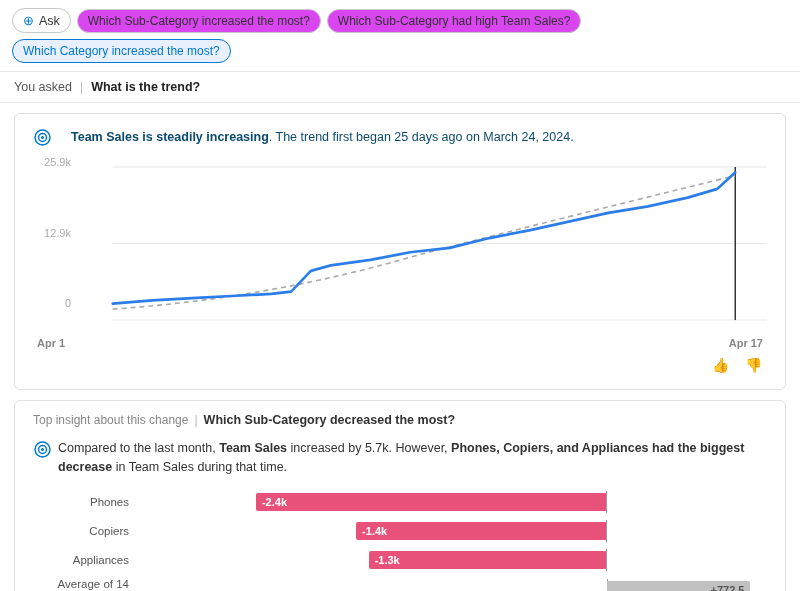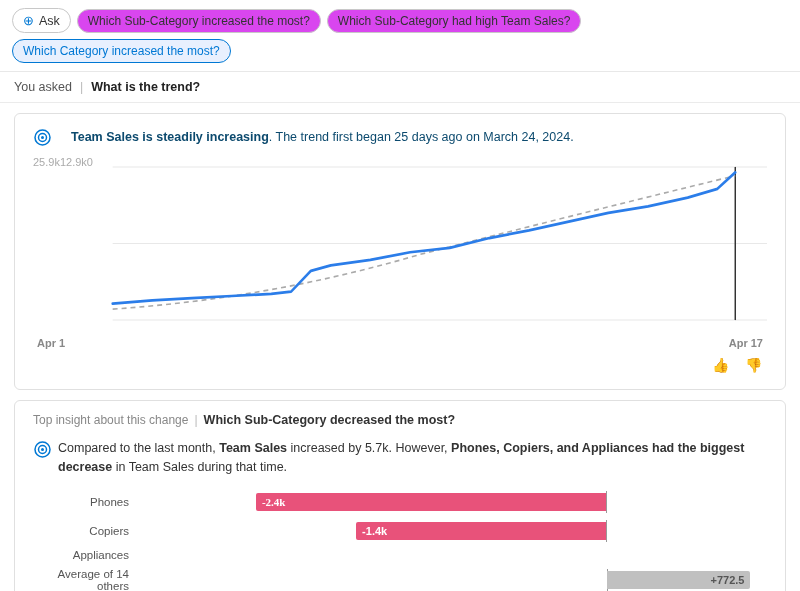--- a/index.html
+++ b/index.html
@@ -216,21 +216,21 @@
       height: 22px;
     }
 
     
     .y-labels {
       position: absolute;
       left: 0;
       top: 0;
       bottom: 22px;
       display: flex;
-      flex-direction: row;
+      flex-direction: column;
       justify-content: space-between;
       font-size: 11px;
       color: #aaa;
       width: 38px;
       text-align: right;
     }
   </style>
 </head>
 <body>
 
@@ -323,21 +323,21 @@
           <span>Compared to the last month, </span><strong>Team Sales</strong><span> increased by 5.7k. However, </span><strong>Phones, Copiers, and Appliances</strong><strong> had the biggest decrease</strong><span> in Team Sales during that time.</span>
         </span>
       </div>
 
       <div class="bar-chart">
 
         <div class="bar-row">
           <div class="bar-label">
             <span>Phones</span>
           </div>
-          <div class="bar-container" style="position:relative;font-family:Liberation Serif, serif;">
+          <div class="bar-container" style="position:relative;">
 
             <div style="position:relative;width:100%;height:22px;display:flex;align-items:center;">
               <div style="position:absolute;right:25%;width:56%;height:18px;background:#e8527a;border-radius:2px 0 0 2px;display:flex;align-items:center;justify-content:flex-start;">
                 <span style="font-size:11px;color:#fff;font-weight:600;padding-left:6px;">-2.4k</span>
               </div>
               <div style="position:absolute;right:25%;width:1px;height:22px;background:#999;"></div>
             </div>
           </div>
         </div>
 
@@ -352,20 +352,28 @@
               </div>
               <div style="position:absolute;right:25%;width:1px;height:22px;background:#999;"></div>
             </div>
           </div>
         </div>
 
         <div class="bar-row">
           <div class="bar-label">
             <span>Appliances</span>
           </div>
+          <div class="bar-container">
+            <div style="position:relative;width:100%;height:22px;display:flex;align-items:center;">
+              <div style="position:absolute;right:25%;width:38%;height:18px;background:#e8527a;border-radius:2px 0 0 2px;display:flex;align-items:center;justify-content:flex-start;">
+                <span style="font-size:11px;color:#fff;font-weight:600;padding-left:6px;">-1.3k</span>
+              </div>
+              <div style="position:absolute;right:25%;width:1px;height:22px;background:#999;"></div>
+            </div>
+          </div>
         </div>
 
         <div class="bar-row">
           <div class="bar-label">
             <span>Average of 14 others</span>
           </div>
           <div class="bar-container">
             <div style="position:relative;width:100%;height:22px;display:flex;align-items:center;">
               <div style="position:absolute;left:75%;width:1px;height:22px;background:#999;"></div>
               <div style="position:absolute;left:75%;width:23%;height:18px;background:#c0c0c0;border-radius:0 2px 2px 0;display:flex;align-items:center;justify-content:flex-end;">

